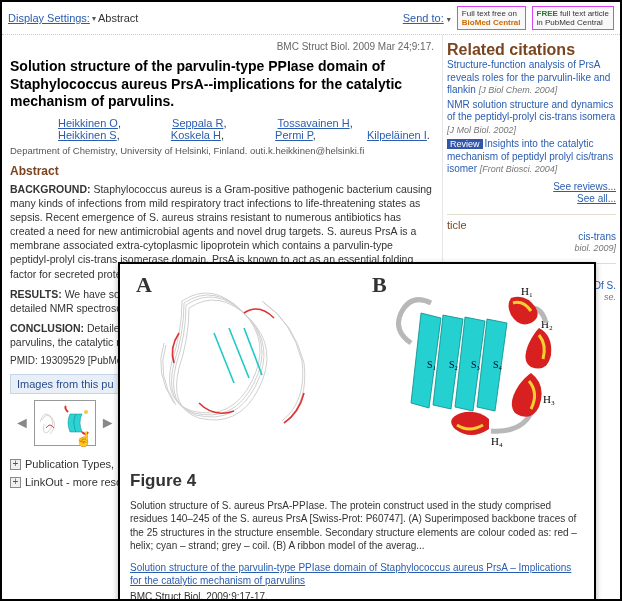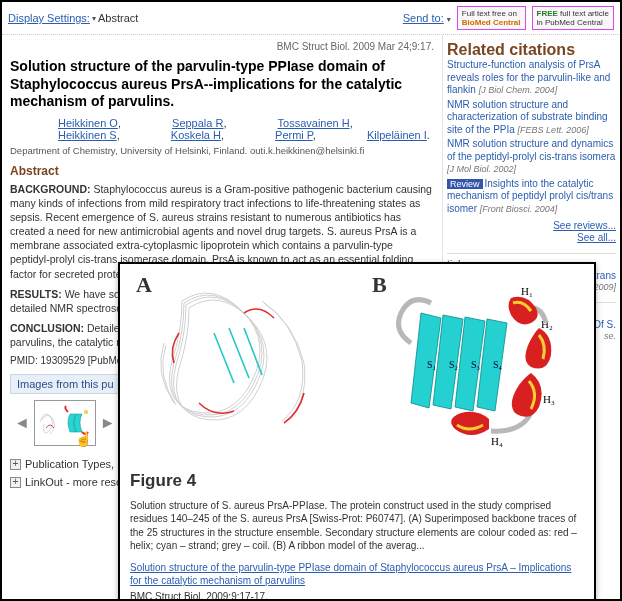--- a/index.html
+++ b/index.html
@@ -137,21 +137,20 @@
       <span class="plus-box">+</span>
       <span>LinkOut - more reso</span>
     </div>
   </div>
 
   <div class="right-col">
     <div class="side-section">
       <h3>Related citations</h3>
       <div class="side-list">
         <a><span>Structure-function analysis of PrsA reveals roles for the parvulin-like and flankin</span> <span class="cit-source">[J Biol Chem. 2004]</span></a>
-        <a><span>NMR solution structure and characterization of substrate binding site of the PPIa</span> <span class="cit-source">[FEBS Lett. 2006]</span></a>
         <a><span>NMR solution structure and dynamics of the peptidyl-prolyl cis-trans isomera</span> <span class="cit-source">[J Mol Biol. 2002]</span></a>
         <a><span class="review-tag">Review</span><span>Insights into the catalytic mechanism of peptidyl prolyl cis/trans isomer</span> <span class="cit-source">[Front Biosci. 2004]</span></a>
       </div>
       <div class="side-links-right">
         <a>See reviews...</a><br>
         <a>See all...</a>
       </div>
     </div>
 
     <div class="side-partial">

